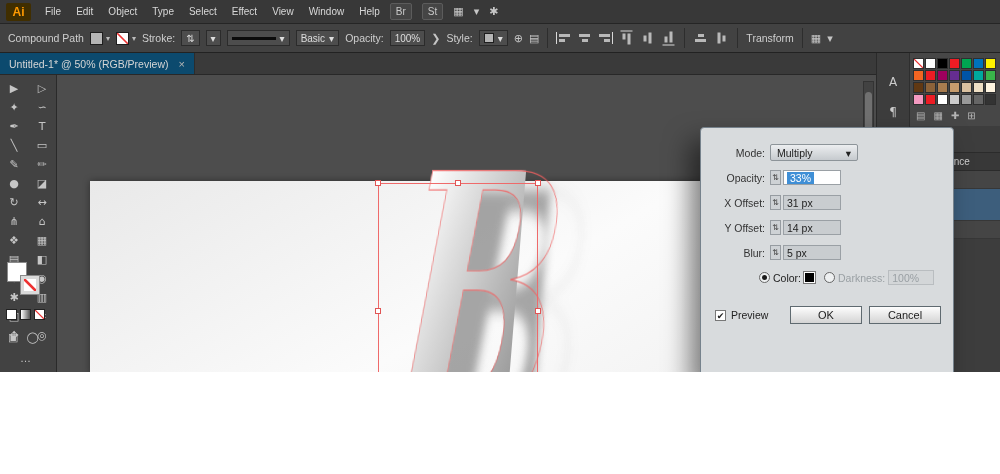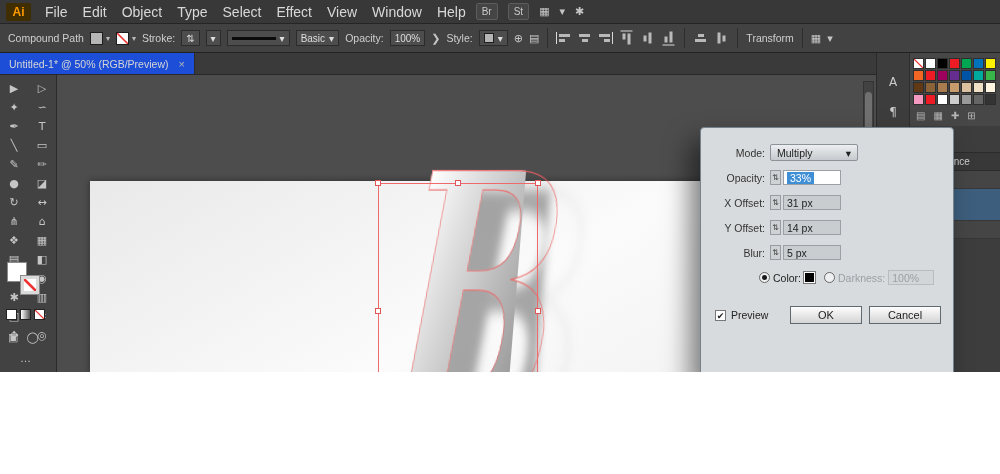--- a/index.html
+++ b/index.html
@@ -4,21 +4,21 @@
 <style>
   * { margin:0; padding:0; box-sizing:border-box; }
   body { font-family:"Liberation Sans", sans-serif; }
   #app { position:relative; width:1000px; height:372px; background:#4d4d4d; overflow:hidden; }
 
   
   #menubar { position:absolute; top:0; left:0; right:0; height:24px; background:#383838;
     border-bottom:1px solid #252525; display:flex; align-items:center; gap:10px; padding:0 6px; z-index:30;}
   .logo { width:25px; height:18px; background:#402e00; color:#ff9a00; font-weight:bold; font-size:12px;
     display:flex; align-items:center; justify-content:center; border-radius:2px; }
-  #menus { display:flex; gap:15px; font-size:14px; color:#d8d8d8; margin-left:4px; }
+  #menus { display:flex; gap:15px; font-size:10px; color:#d8d8d8; margin-left:4px; }
   .menu-item { cursor:default; }
   .mb-btn { background:#454545; border:1px solid #5c5c5c; color:#c9c9c9; font-size:10px; height:17px;
     padding:0 5px; border-radius:2px; }
   .mb-ico { color:#c6c6c6; font-size:11px; }
   .mb-right { margin-left:auto; display:flex; align-items:center; gap:12px; padding-right:2px; }
   .search { display:flex; align-items:center; gap:5px; background:#404040; border:1px solid #5b5b5b;
     height:18px; padding:0 6px; width:150px; border-radius:2px; }
   .search input { background:transparent; border:none; outline:none; color:#b9b9b9; font-size:10.5px; width:100%; }
 
   
@@ -38,21 +38,21 @@
   .alico i { display:block; height:3px; background:#b9b9b9; }
   .alico i.long { width:11px; } .alico i.short { width:6px; }
   .alico.left { align-items:flex-start; border-left:1px solid #d8d8d8; padding-left:2px; }
   .alico.hcenter { align-items:center; }
   .alico.right { align-items:flex-end; border-right:1px solid #d8d8d8; padding-right:2px; }
   .alico.vert { transform:rotate(90deg); }
 
   
   #tabbar { position:absolute; top:53px; left:0; width:876px; height:22px; background:#3a3a3a;
     border-bottom:1px solid #282828; display:flex; align-items:flex-end; z-index:10; }
-  .doc-tab { height:21px; background:#1d4ed8; border-right:1px solid #2c2c2c; display:flex;
+  .doc-tab { height:21px; background:#0c4a6e; border-right:1px solid #2c2c2c; display:flex;
     align-items:center; gap:10px; padding:0 9px; font-size:10.5px; color:#d5d5d5; }
   .tab-close { color:#b5b5b5; font-size:11px; }
 
   
   #toolbar { position:absolute; top:75px; left:0; width:57px; bottom:0; background:#424242;
     border-right:1px solid #2a2a2a; z-index:10; }
   #tools { display:grid; grid-template-columns:1fr 1fr; padding-top:4px; }
   .tool { height:19px; display:flex; align-items:center; justify-content:center; color:#c6c6c6;
     font-size:11px; font-family:"DejaVu Sans", sans-serif; }
   .fs-ind { position:absolute; left:7px; bottom:72px; width:40px; height:38px; }

